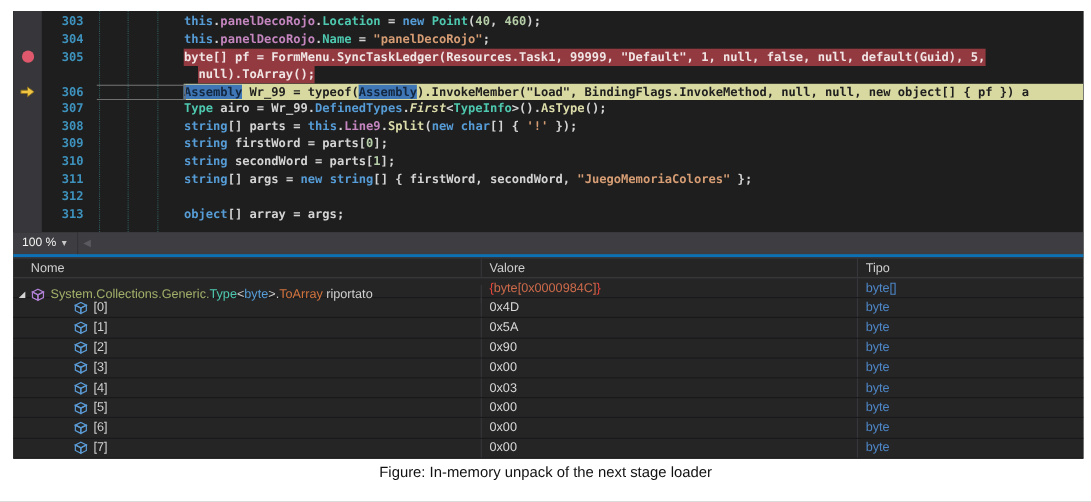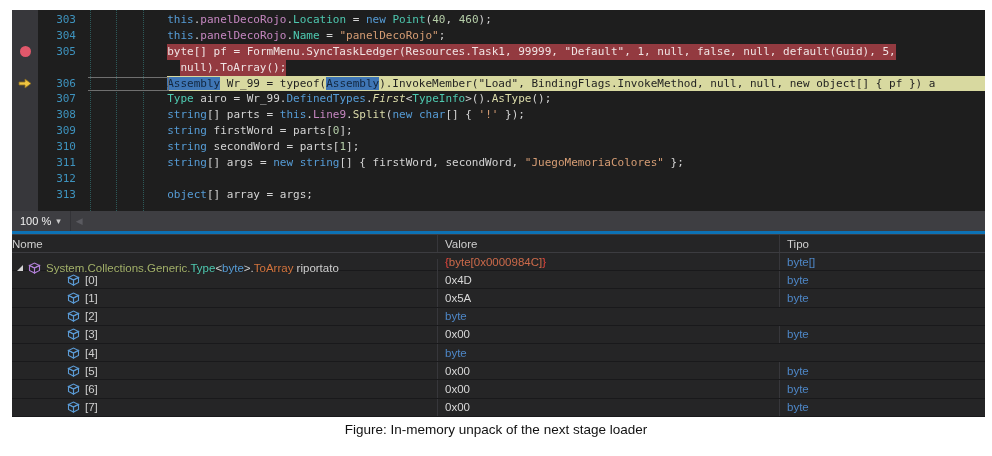--- a/index.html
+++ b/index.html
@@ -5,21 +5,21 @@
   html,body{margin:0;padding:0;background:#ffffff;}
   body{width:992px;height:456px;overflow:hidden;font-family:"Liberation Sans",sans-serif;}
   .figure{position:relative;margin:10px 7px 0 12px;width:973px;background:#1e1e1e;overflow:hidden;}
 
   
   .editor{position:relative;height:201px;background:#1e1e1e;overflow:hidden;}
   .gutterbg{position:absolute;left:0;top:0;bottom:0;width:26px;background:#37373b;}
   .guide{position:absolute;top:0;bottom:0;width:0;border-left:1px dotted #2d5a5a;}
   .code-lines{position:relative;padding-top:2px;}
   .code-row{position:relative;display:flex;height:15.9px;line-height:15.9px;
-            font-family:"DejaVu Sans Mono",monospace;font-size:11px;white-space:pre;}
+            font-family:"DejaVu Sans Mono",monospace;font-size:11px;white-space:pre;font-weight:bold;}
   .cell-glyph{width:26px;flex:none;display:flex;align-items:center;justify-content:center;}
   .cell-ln{width:50px;flex:none;text-align:right;padding-right:12px;box-sizing:border-box;color:#3e93be;}
   .cell-code{flex:1;position:relative;overflow:hidden;}
   .hl{display:inline-block;}
   .fill .hl{display:block;}
   .hl-red{background:#933a40;}
   .hl-yellow{background:#d8d9a0;}
   .stmt-box{position:absolute;left:-3px;top:1px;width:82px;height:12px;border:1px solid #6f6f6f;}
   .bp{display:inline-block;width:11px;height:11px;border-radius:50%;background:#e0586b;}
   .t-kw{color:#569cd6;} .t-typ{color:#4ec9b0;} .t-m{color:#dcdcaa;}
@@ -37,21 +37,21 @@
   .hsb-arrow{color:#5a5a60;font-size:9px;padding-left:5px;}
 
   
   .locals{background:#252526;color:#d4d4d4;font-size:11.5px;}
   .locals-title{height:26px;display:flex;align-items:center;padding-left:14px;color:#cccccc;background:#2a2a2c;}
   .dots{flex:1;height:8px;margin:4px 10px 0 14px;
         background-image:radial-gradient(#47474b 1px,transparent 1.3px);background-size:4px 4px;}
   .lrow,.lhead{display:flex;align-items:center;}
   .lhead{height:17px;border-top:1px solid #3c3c40;border-bottom:1px solid #3c3c40;color:#cfcfcf;}
   .lrow{height:17.2px;border-bottom:1px solid #19191b;}
-  .col-nome{width:426px;flex:none;box-sizing:border-box;border-right:1px solid #37373b;
+  .col-nome{width:426px;flex:none;box-sizing:border-box;padding-left:16px;border-right:1px solid #37373b;
             display:flex;align-items:center;overflow:hidden;white-space:pre;height:100%;}
   .col-val{width:342px;flex:none;box-sizing:border-box;padding-left:7px;border-right:1px solid #37373b;
            overflow:hidden;white-space:pre;height:100%;display:flex;align-items:center;}
   .col-tipo{flex:1;padding-left:7px;overflow:hidden;white-space:pre;height:100%;display:flex;align-items:center;}
   .exp{display:inline-flex;width:16px;justify-content:center;flex:none;}
   .licon{display:inline-flex;width:18px;flex:none;}
   .n-ns{color:#a2b069;} .n-typ{color:#4ec9b0;} .n-kw{color:#569cd6;}
   .n-orn{color:#d2733c;} .n-pl{color:#cfcfcf;}
   .v-red{color:#e8453c;} .v-orn{color:#cd6a4a;} .v-pl{color:#d8d8d8;}
   .t-blue{color:#4e87c7;}
@@ -139,20 +139,21 @@
           <span class="col-tipo t-blue">byte</span>
         </div>
         <div class="lrow">
           <span class="col-nome" style="padding-left: 55px;"><span class="licon"><svg width="13" height="12" viewBox="0 0 13 12">
                 <g fill="none" stroke="#5b9bd5" stroke-width="1.1">
                   <polygon points="1.5,3.5 6.5,1 11.5,3.5 6.5,6"></polygon>
                   <polygon points="1.5,3.5 6.5,6 6.5,11 1.5,8.5"></polygon>
                   <polygon points="6.5,6 11.5,3.5 11.5,8.5 6.5,11"></polygon>
                 </g>
               </svg></span><span class="n-pl">[2]</span></span>
+          <span class="col-val"><span class="v-pl">0x90</span></span>
           <span class="col-tipo t-blue">byte</span>
         </div>
         <div class="lrow">
           <span class="col-nome" style="padding-left: 55px;"><span class="licon"><svg width="13" height="12" viewBox="0 0 13 12">
                 <g fill="none" stroke="#5b9bd5" stroke-width="1.1">
                   <polygon points="1.5,3.5 6.5,1 11.5,3.5 6.5,6"></polygon>
                   <polygon points="1.5,3.5 6.5,6 6.5,11 1.5,8.5"></polygon>
                   <polygon points="6.5,6 11.5,3.5 11.5,8.5 6.5,11"></polygon>
                 </g>
               </svg></span><span class="n-pl">[3]</span></span>
@@ -160,20 +161,21 @@
           <span class="col-tipo t-blue">byte</span>
         </div>
         <div class="lrow">
           <span class="col-nome" style="padding-left: 55px;"><span class="licon"><svg width="13" height="12" viewBox="0 0 13 12">
                 <g fill="none" stroke="#5b9bd5" stroke-width="1.1">
                   <polygon points="1.5,3.5 6.5,1 11.5,3.5 6.5,6"></polygon>
                   <polygon points="1.5,3.5 6.5,6 6.5,11 1.5,8.5"></polygon>
                   <polygon points="6.5,6 11.5,3.5 11.5,8.5 6.5,11"></polygon>
                 </g>
               </svg></span><span class="n-pl">[4]</span></span>
+          <span class="col-val"><span class="v-pl">0x03</span></span>
           <span class="col-tipo t-blue">byte</span>
         </div>
         <div class="lrow">
           <span class="col-nome" style="padding-left: 55px;"><span class="licon"><svg width="13" height="12" viewBox="0 0 13 12">
                 <g fill="none" stroke="#5b9bd5" stroke-width="1.1">
                   <polygon points="1.5,3.5 6.5,1 11.5,3.5 6.5,6"></polygon>
                   <polygon points="1.5,3.5 6.5,6 6.5,11 1.5,8.5"></polygon>
                   <polygon points="6.5,6 11.5,3.5 11.5,8.5 6.5,11"></polygon>
                 </g>
               </svg></span><span class="n-pl">[5]</span></span>

